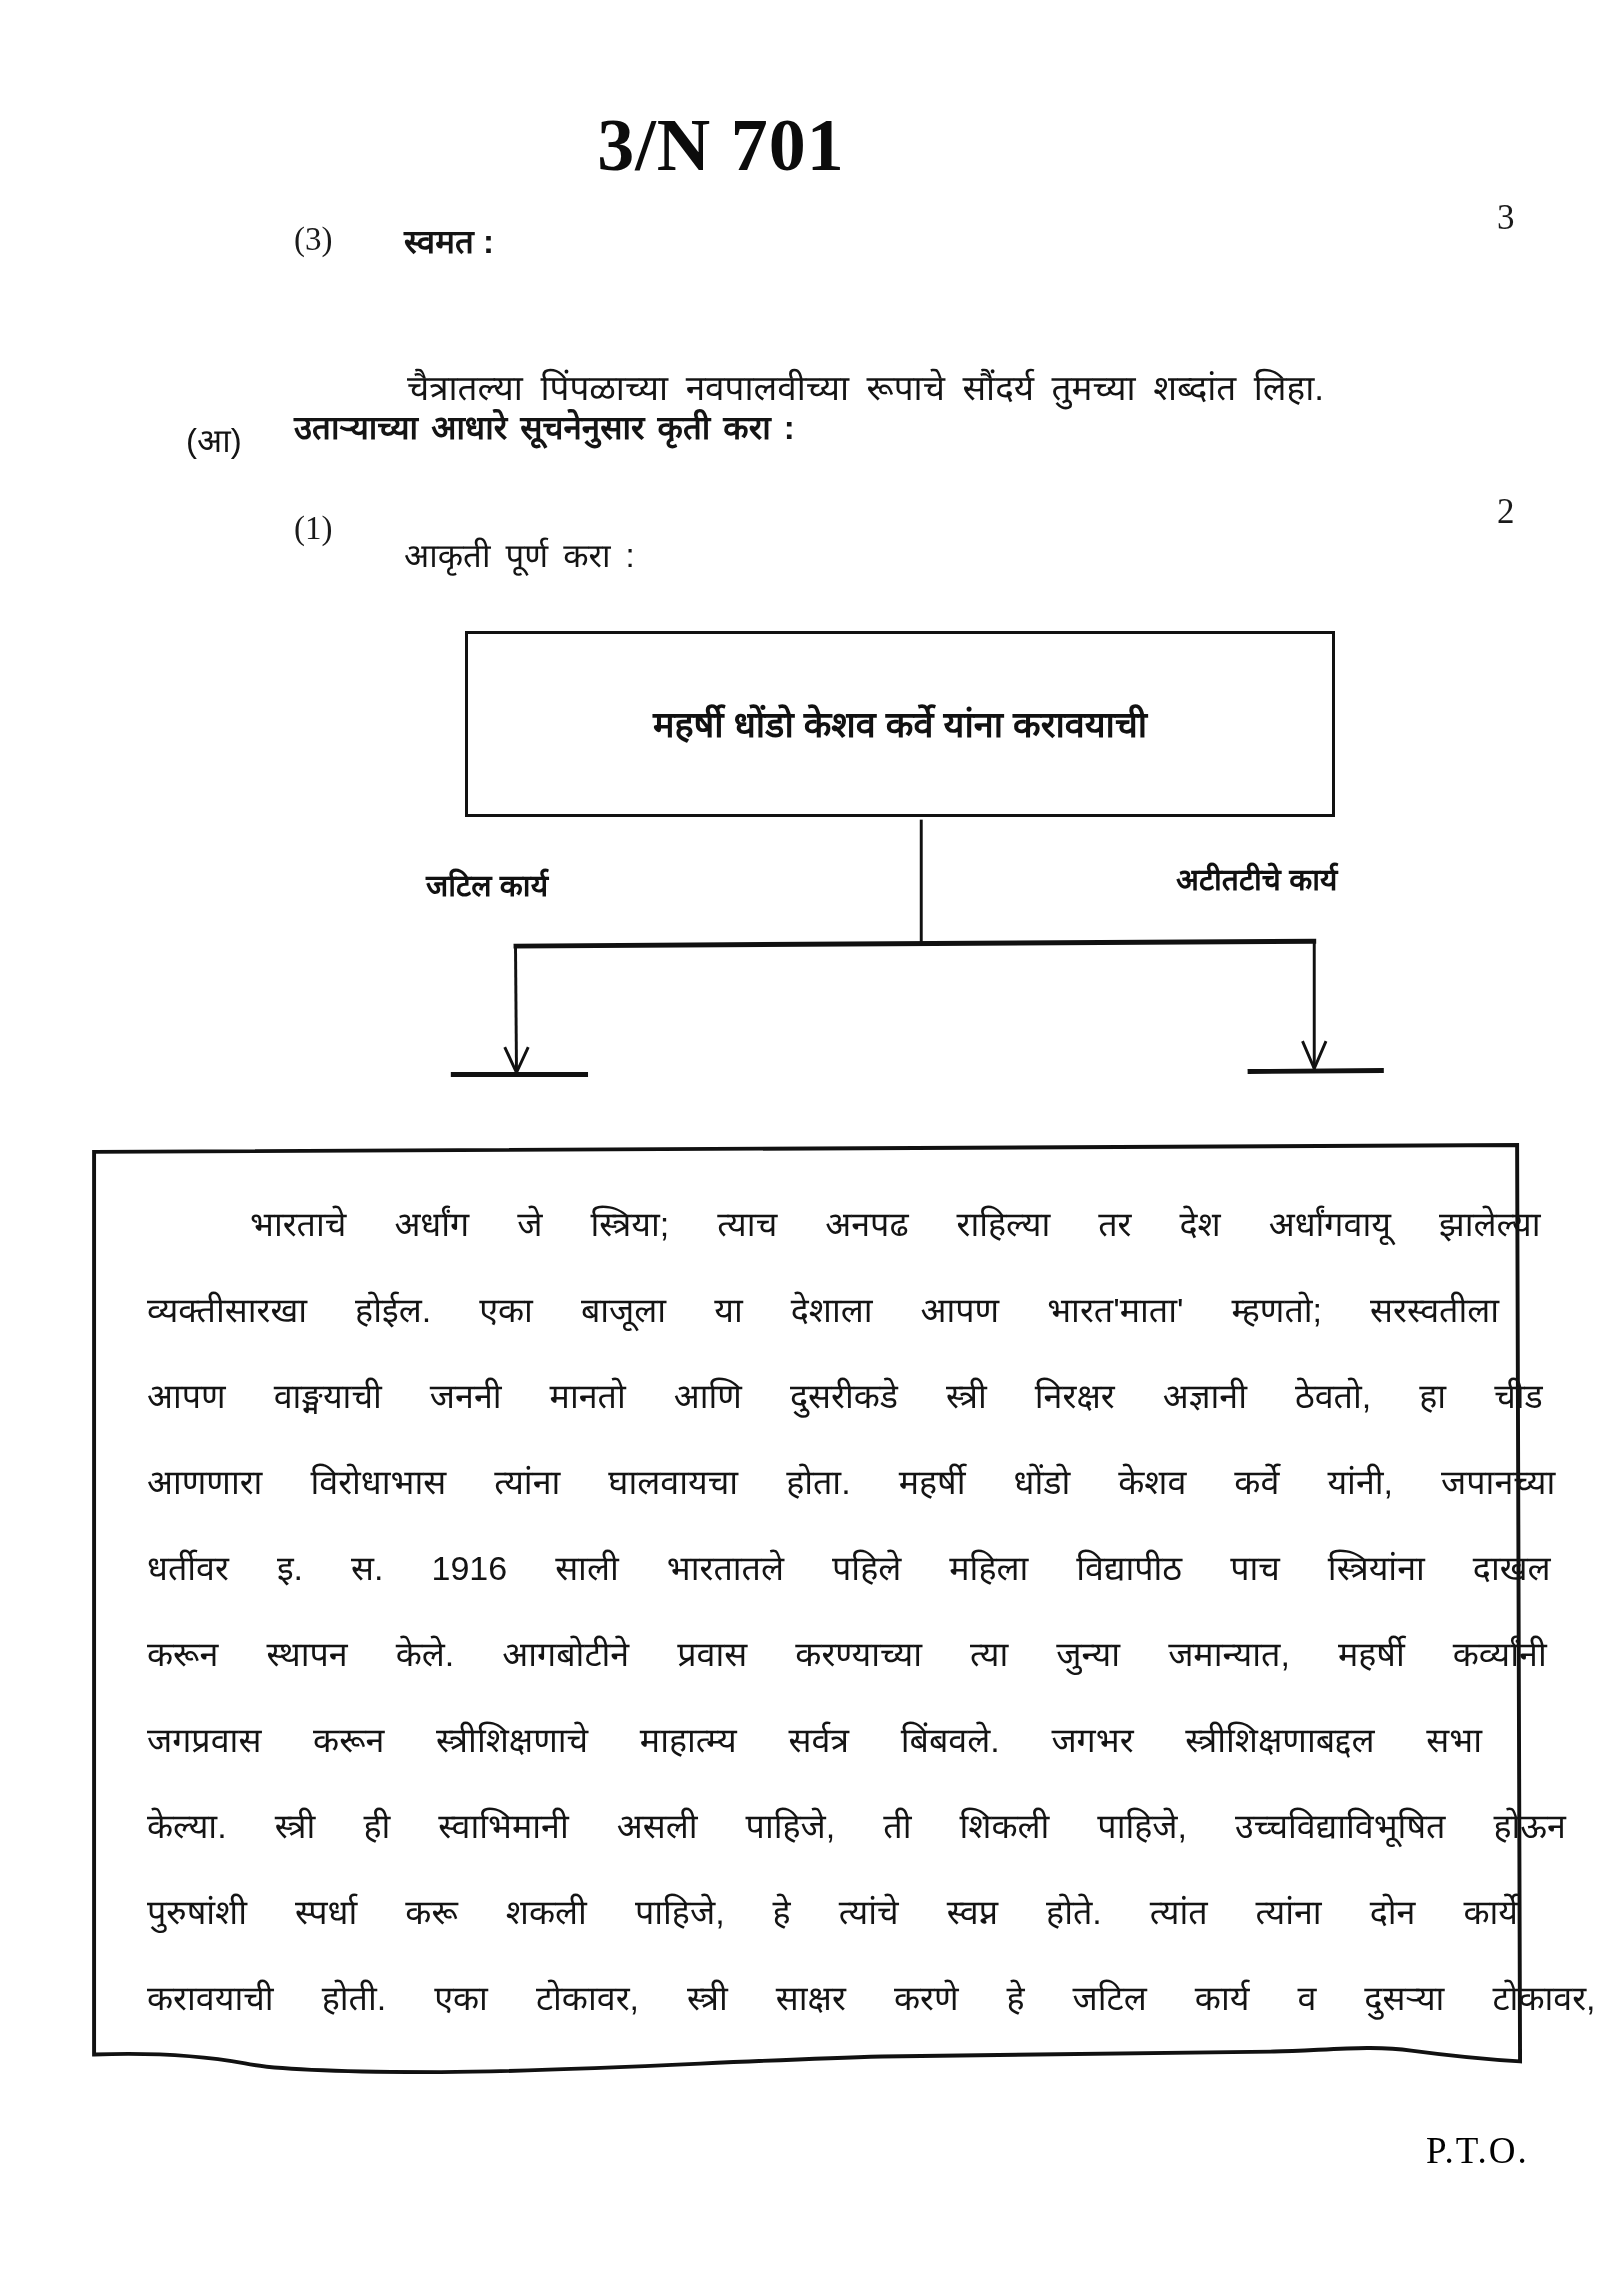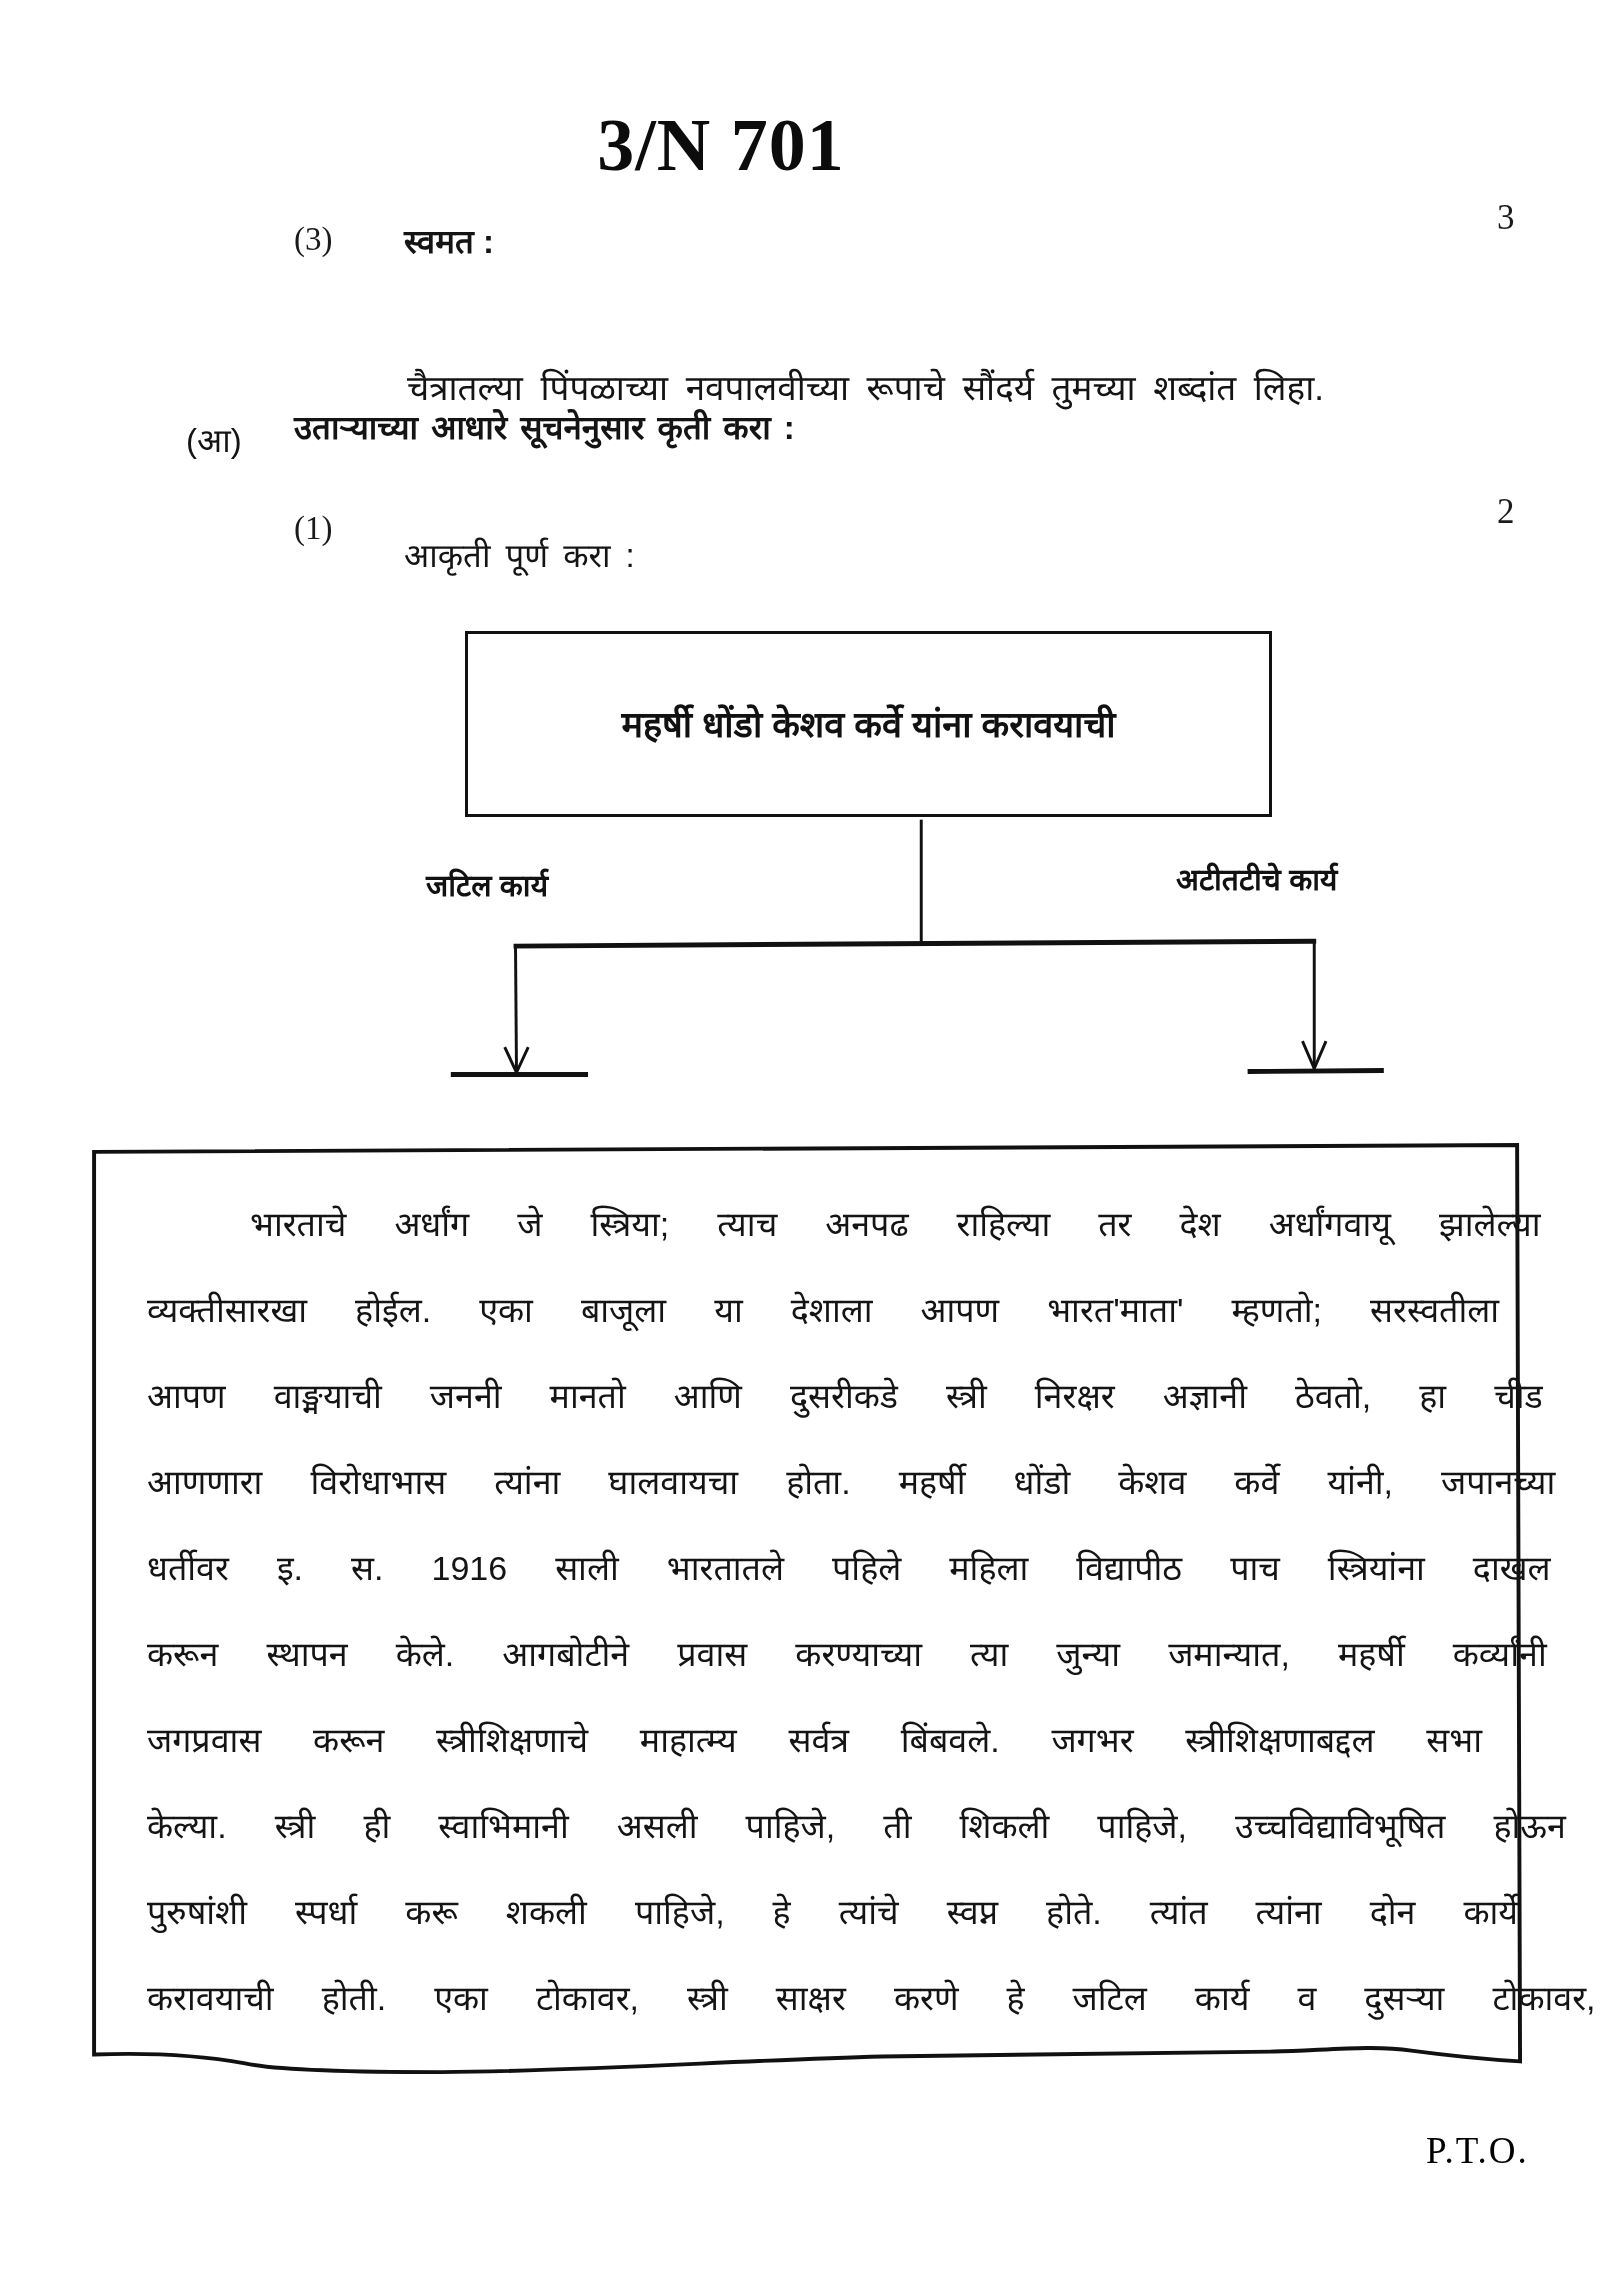--- a/index.html
+++ b/index.html
@@ -39,21 +39,21 @@
     .q-text {
       font-size: 33px;
       color: #141414;
       text-align: right;
     }
     .bold { font-weight: bold; }
 
     
     .diagram-box {
       left: 465px; top: 631px;
-      width: 807px; height: 186px;
+      width: 870px; height: 186px;
       border: 3.9px solid #111;
       box-sizing: border-box;
       display: flex; flex-direction: column;
       align-items: center; justify-content: center;
     }
     .diagram-box .line {
       font-size: 36px;
       font-weight: bold;
       line-height: 67px;
       color: #111;

